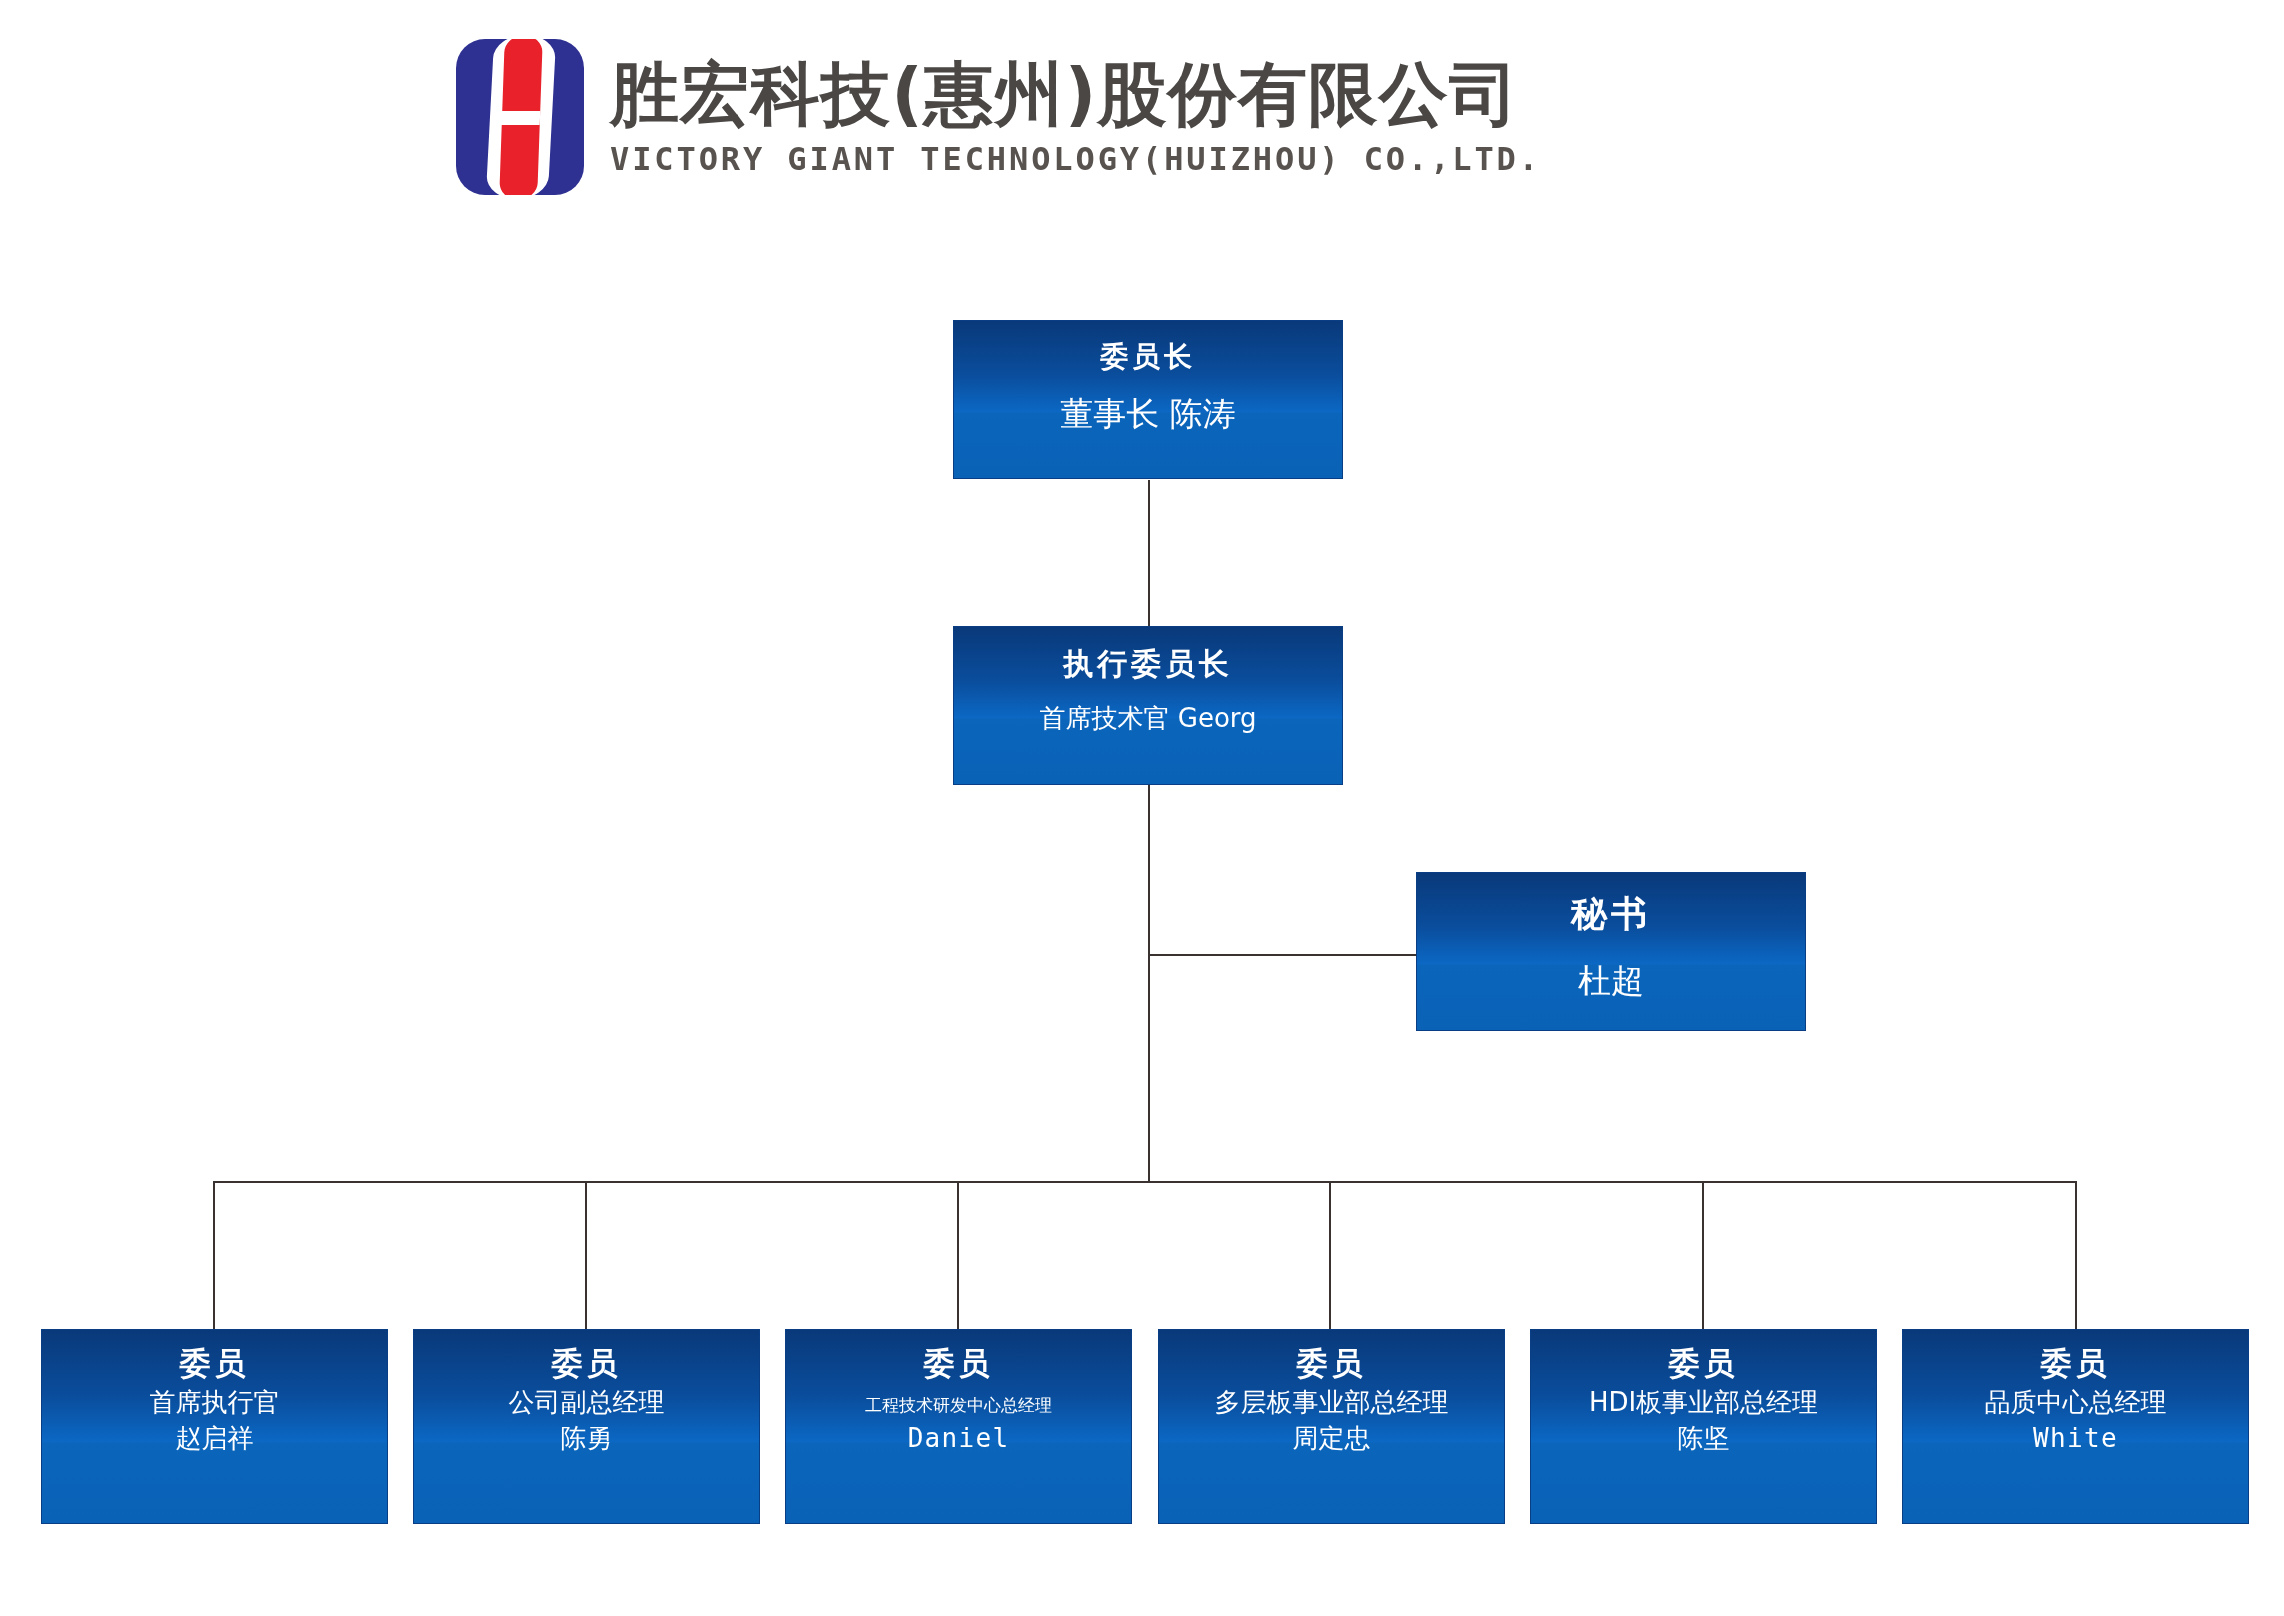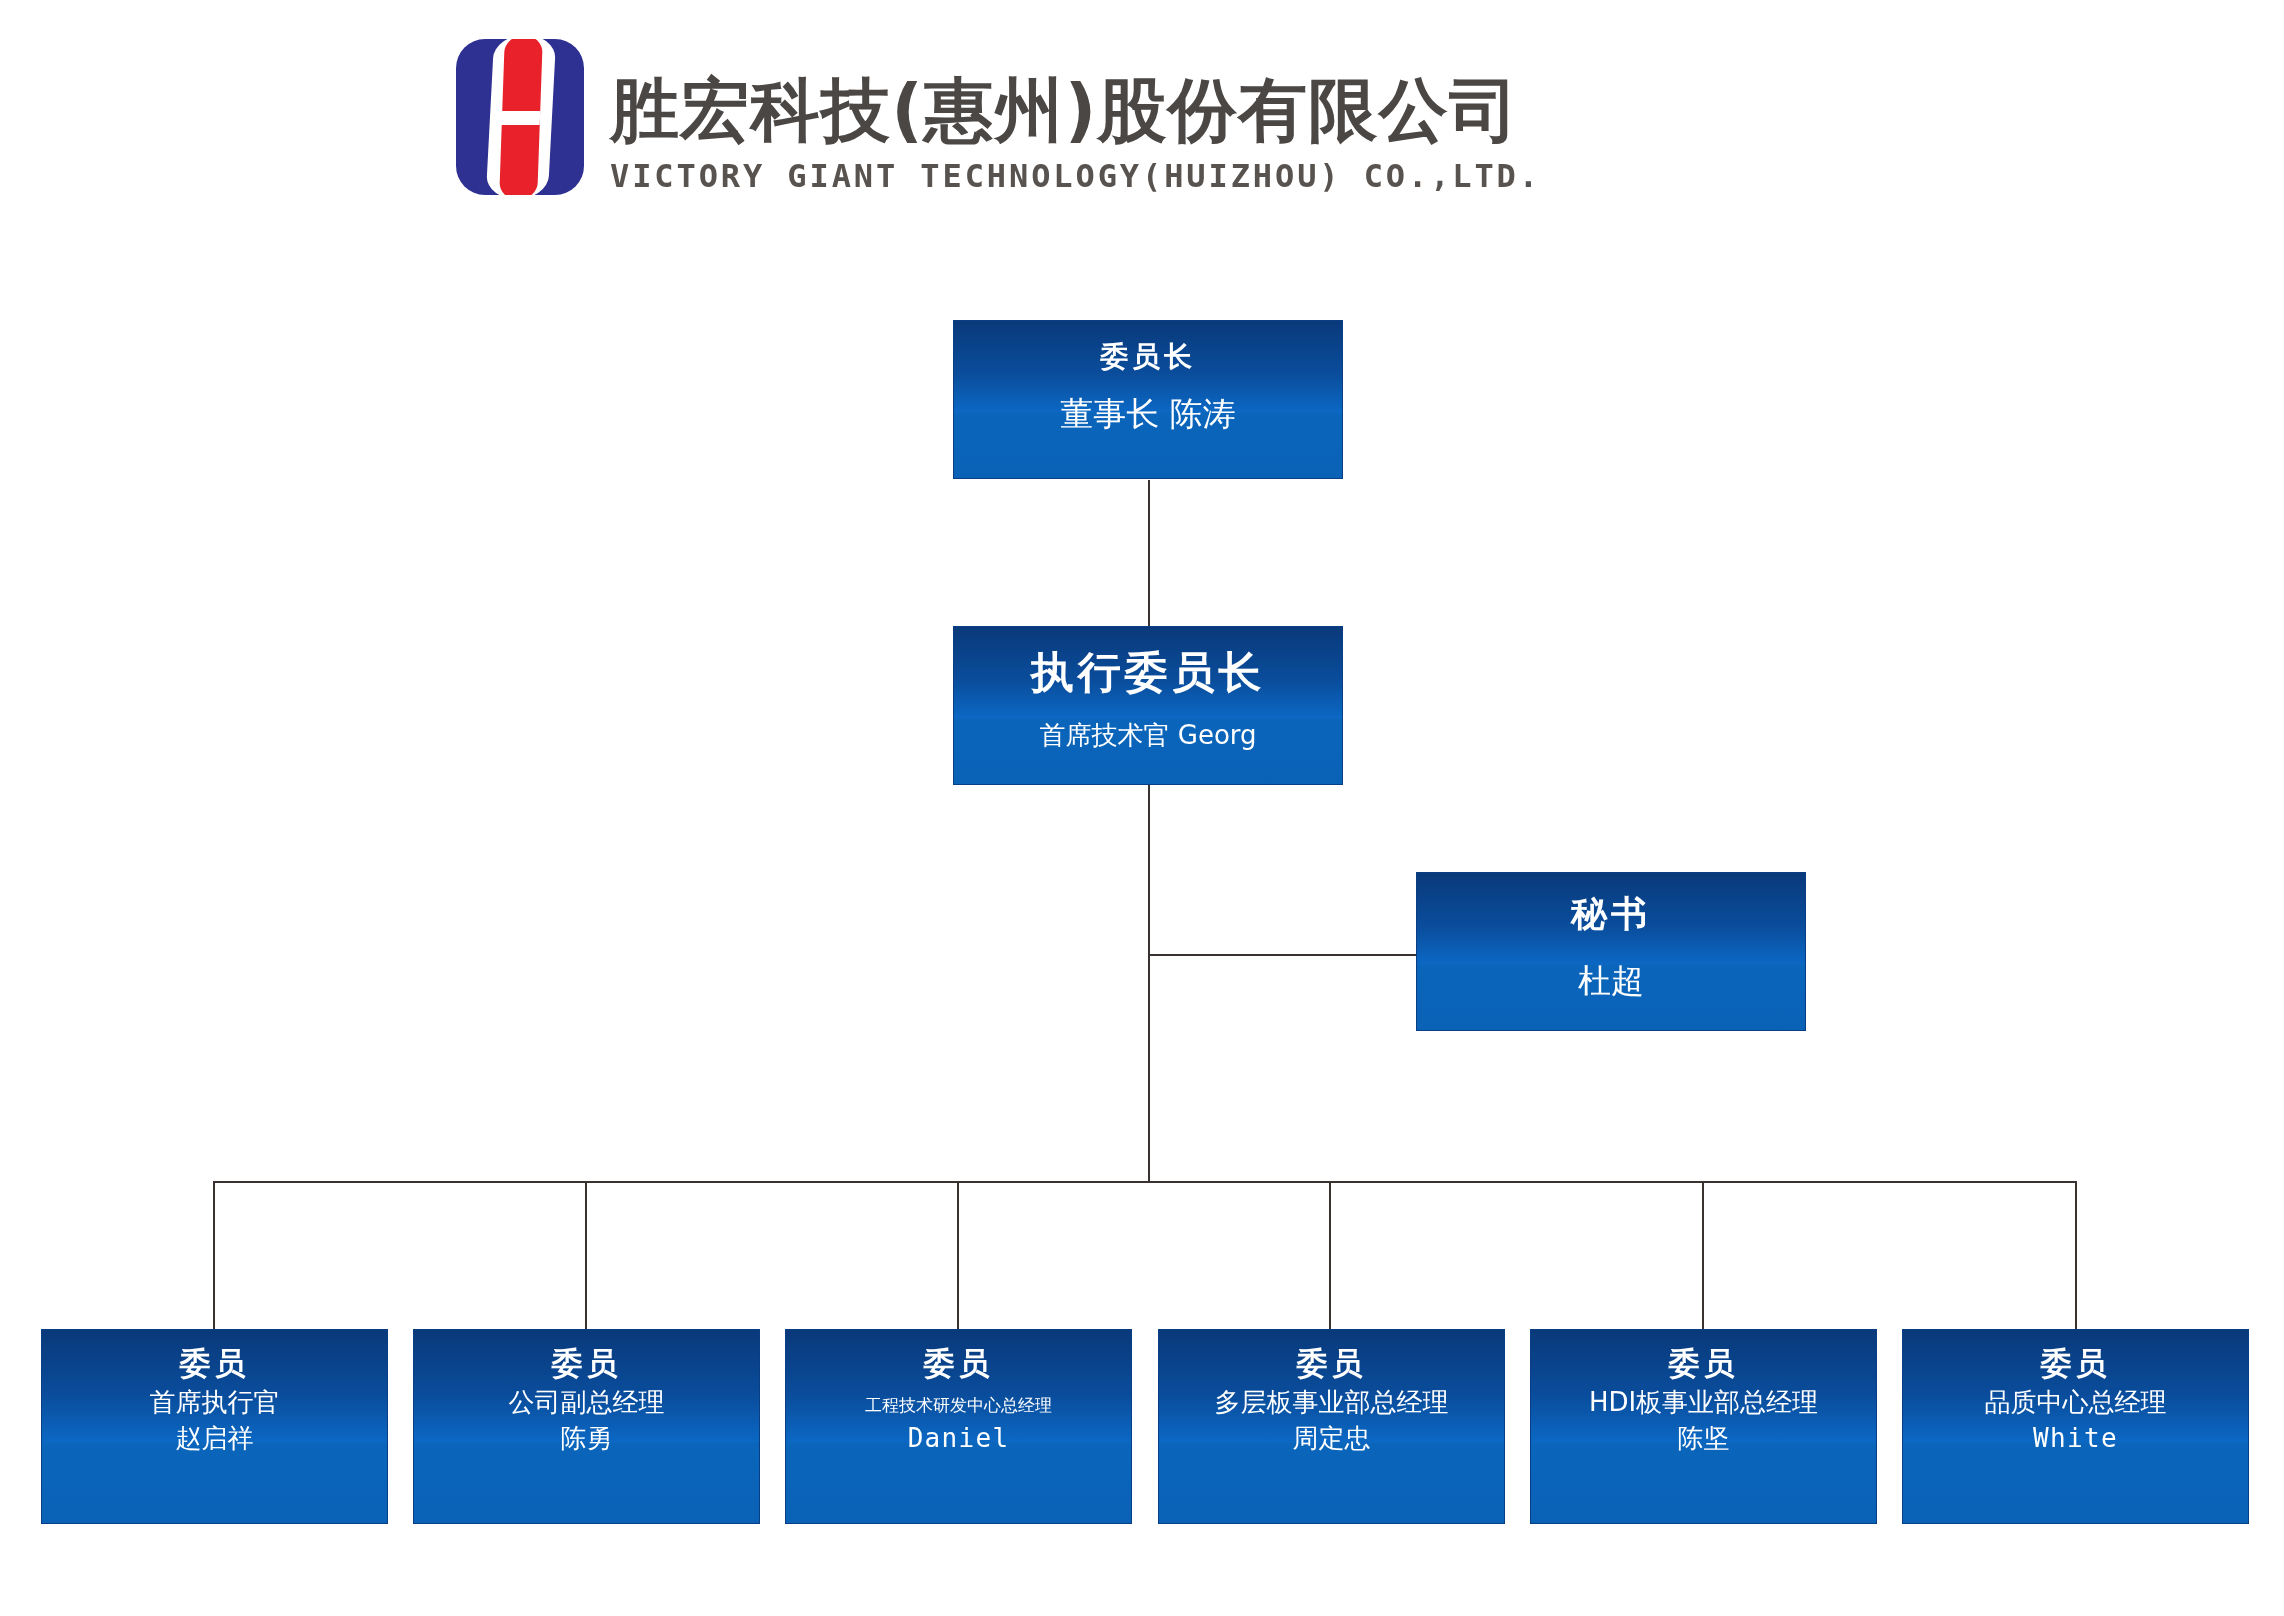--- a/index.html
+++ b/index.html
@@ -17,21 +17,21 @@
     background: #ffffff;
     overflow: hidden;
   }
 
   
   #header {
     position: absolute;
     left: 456px;
     top: 39px;
     display: flex;
-    align-items: flex-end;
+    align-items: center;
     gap: 26px;
   }
   #logo-mark {
     position: relative;
     width: 128px;
     height: 156px;
     border-radius: 29px;
     background: #2e3192;
     overflow: hidden;
     flex: 0 0 auto;
@@ -139,21 +139,21 @@
     left: 953px; top: 320px; width: 390px; height: 159px;
     padding-top: 17px;
   }
   #node-chair .node-title { font-size: 28px; }
   #node-chair .node-sub { font-size: 33px; margin-top: 18px; }
 
   #node-exec {
     left: 953px; top: 626px; width: 390px; height: 159px;
     padding-top: 17px;
   }
-  #node-exec .node-title { font-size: 43px; font-family: Liberation Serif, serif; }
+  #node-exec .node-title { font-size: 30px; font-family: Liberation Serif, serif; }
   #node-exec .node-sub { font-size: 26px; margin-top: 18px; }
 
   #node-secretary {
     left: 1416px; top: 872px; width: 390px; height: 159px;
     padding-top: 17px;
   }
   #node-secretary .node-title { font-size: 36px; }
   #node-secretary .node-sub { font-size: 33px; margin-top: 22px; }
 
   

